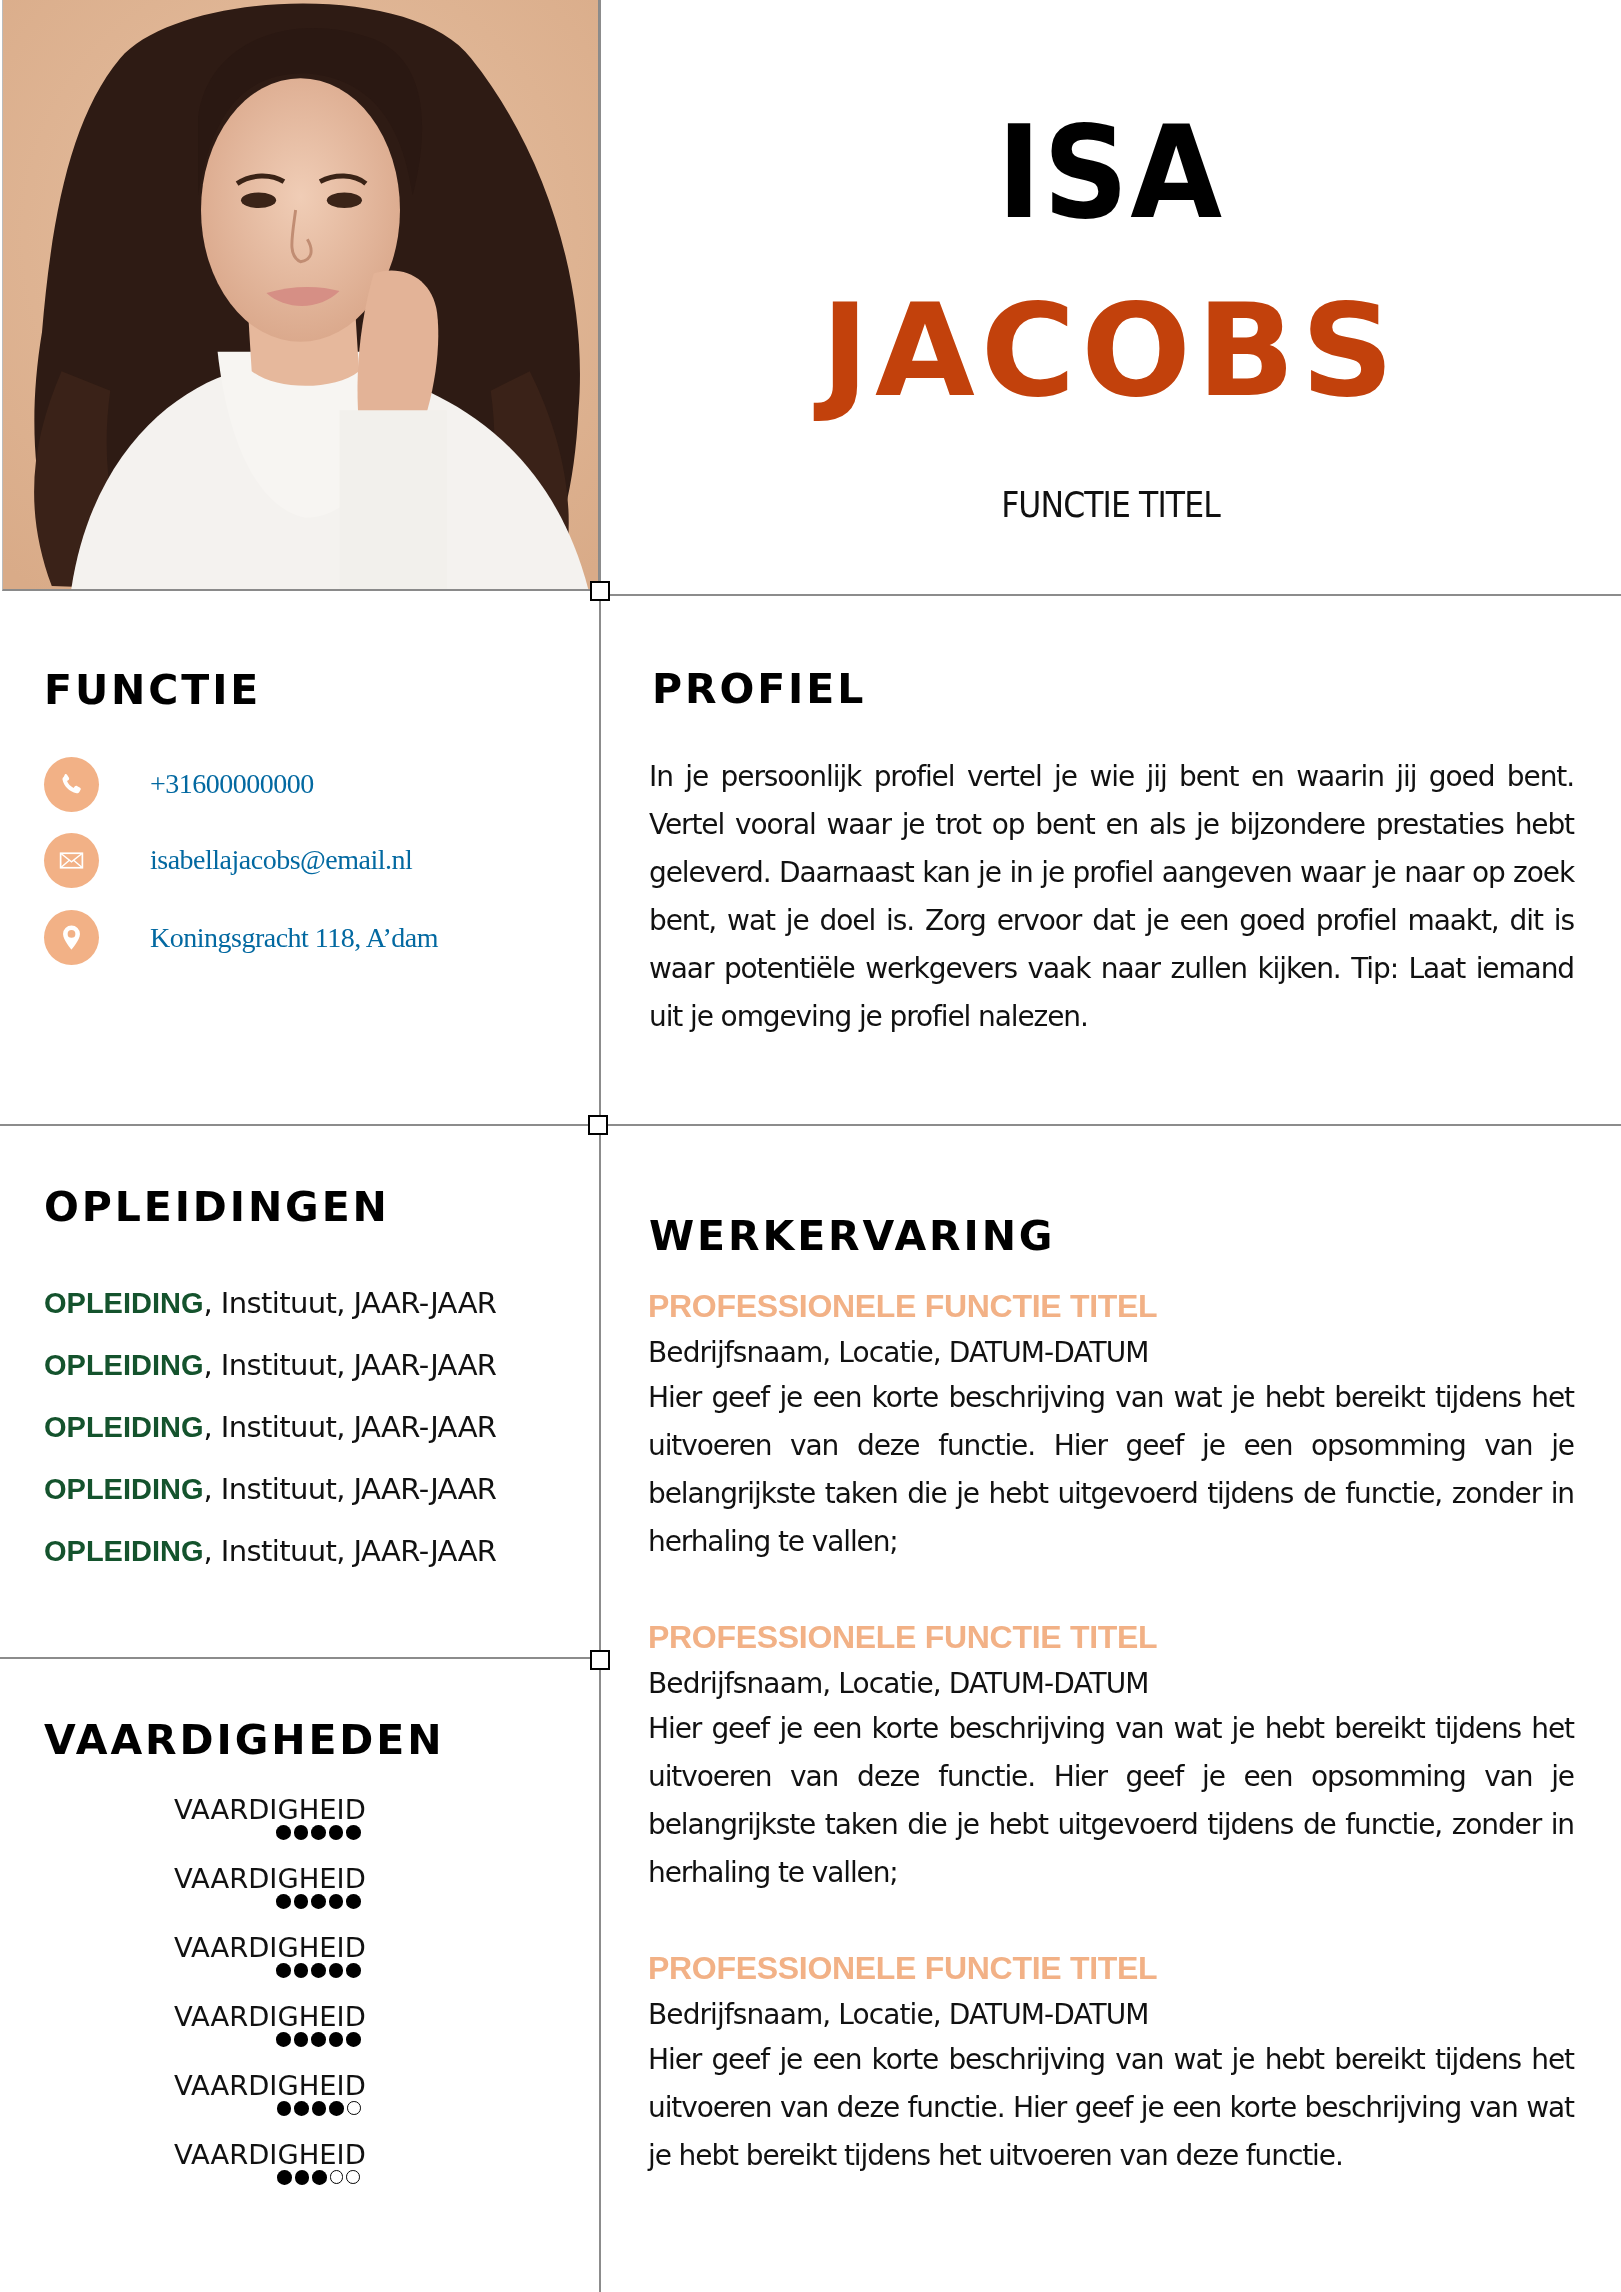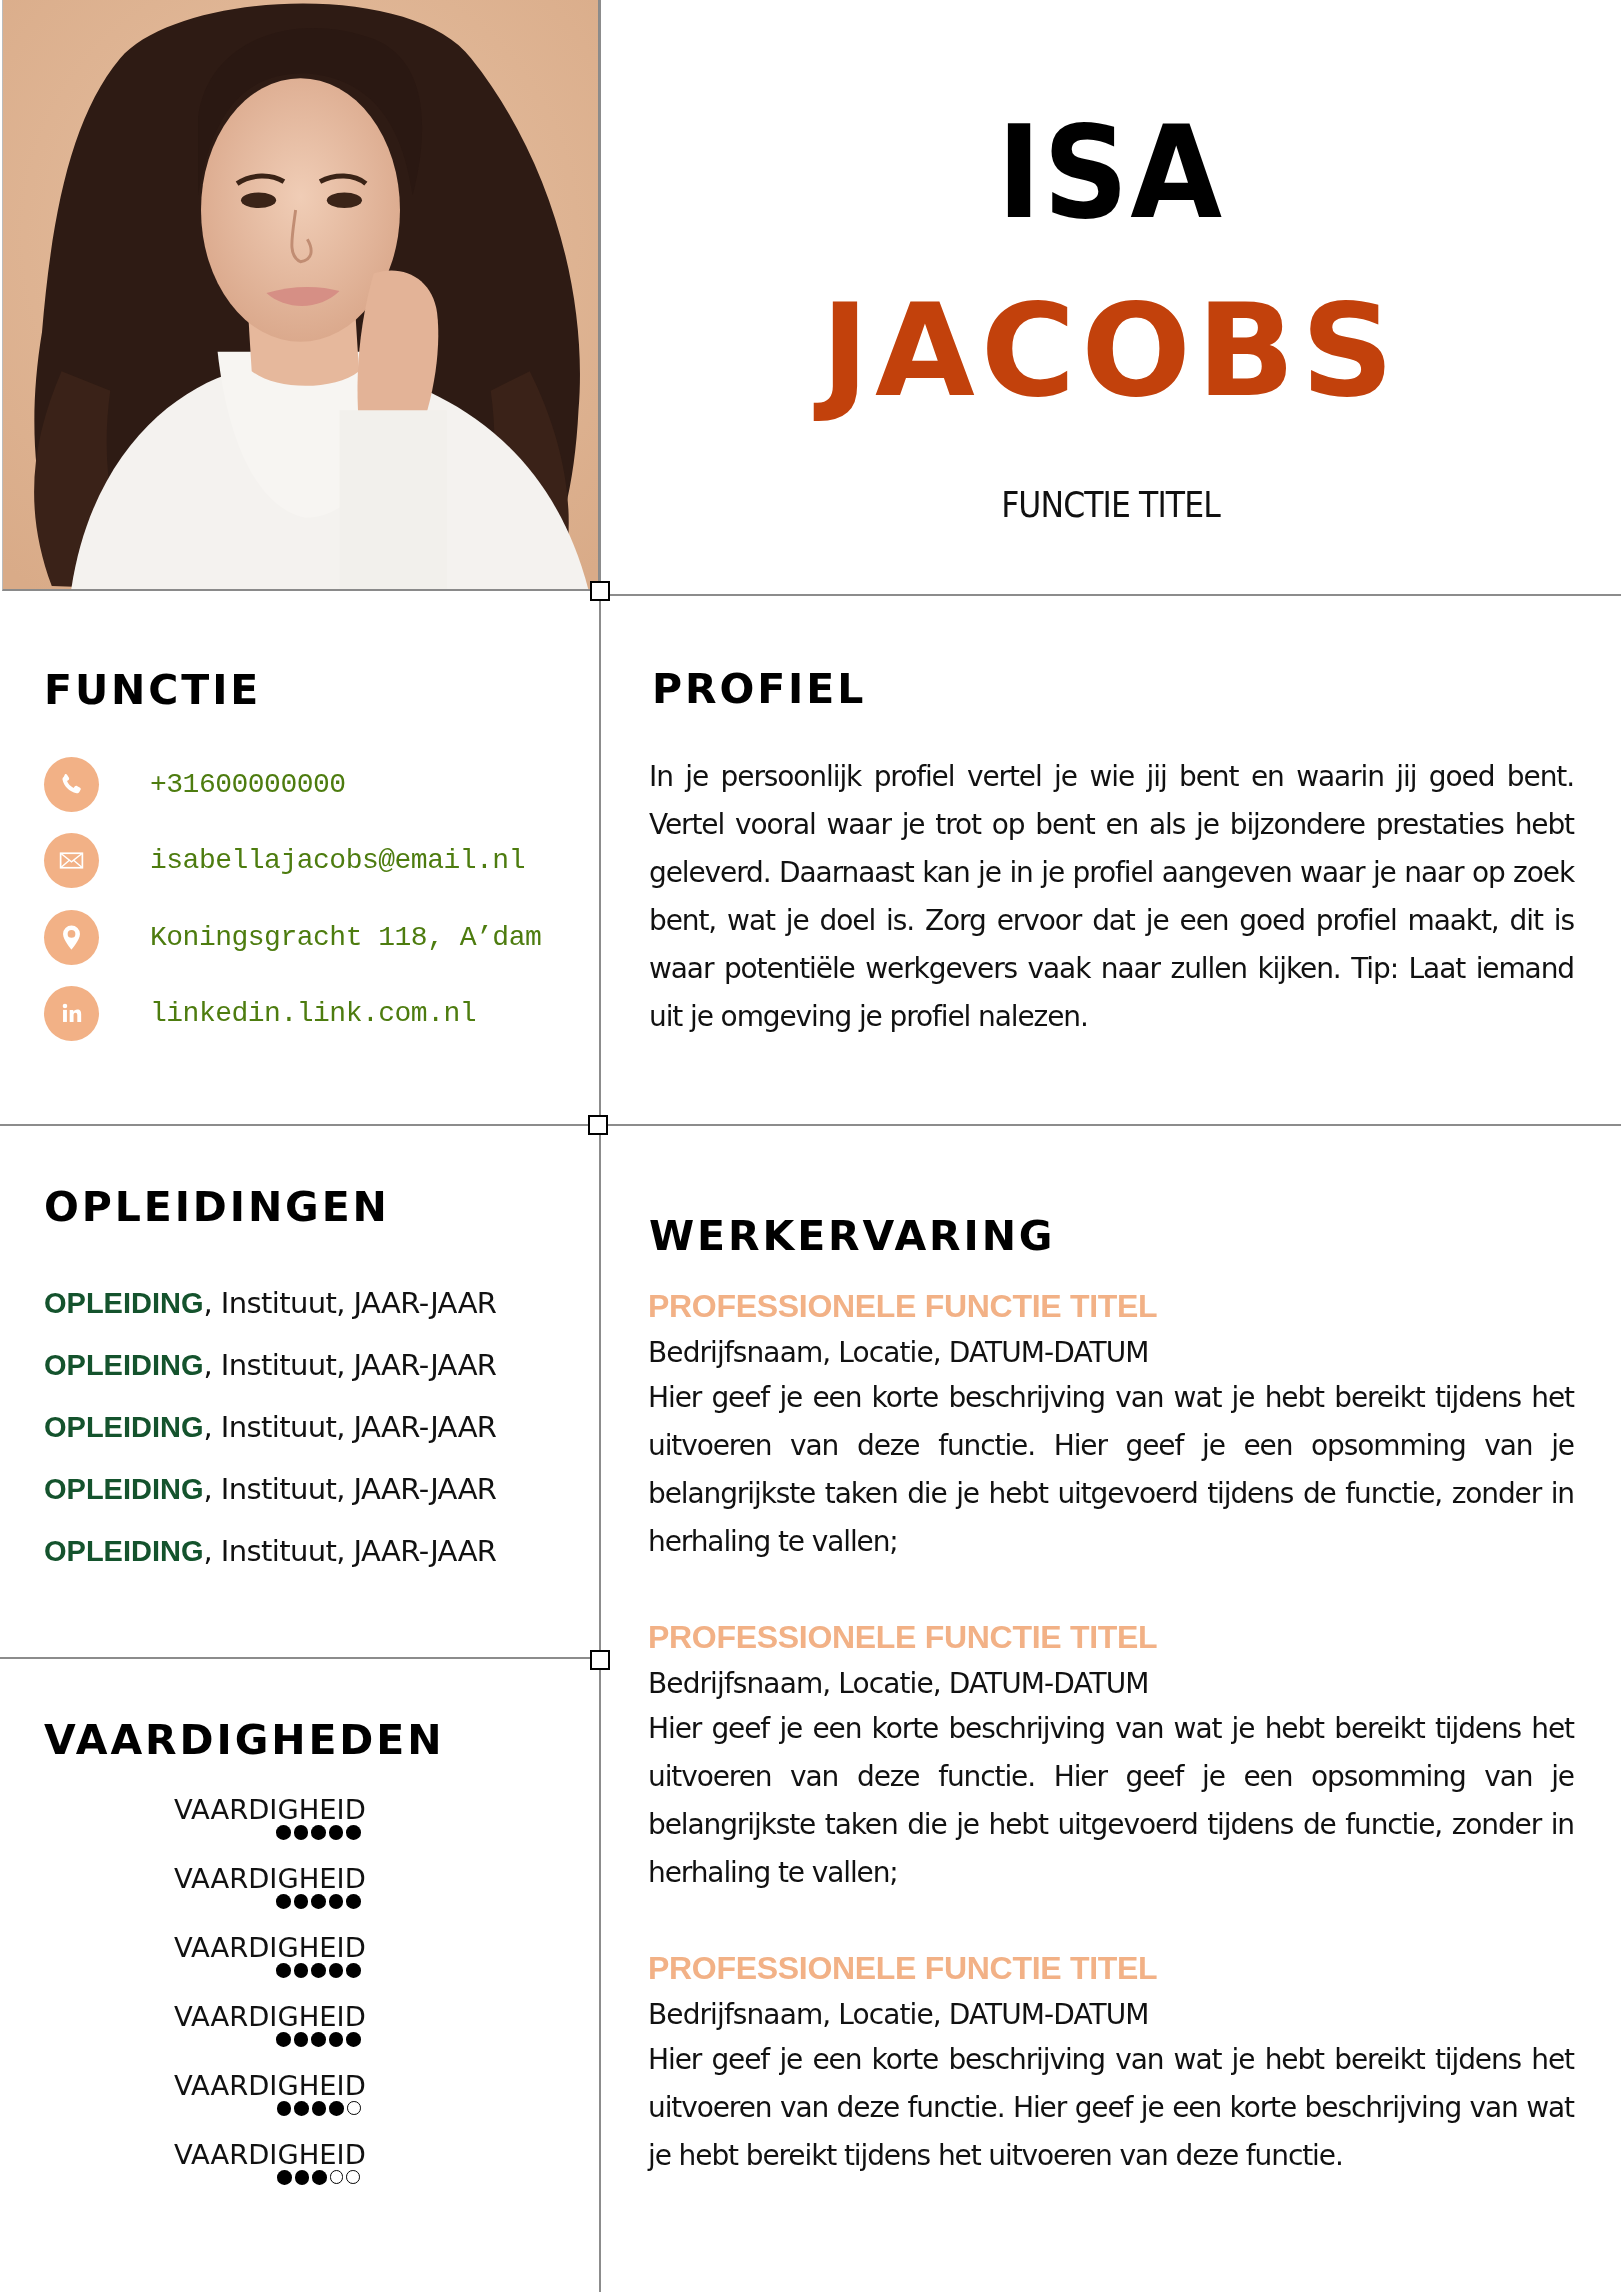--- a/index.html
+++ b/index.html
@@ -52,22 +52,22 @@
     
     .contact-list { left: 44px; top: 747px; width: 549px; }
     .contact-item { display: flex; align-items: center; height: 74px; margin-bottom: 2px; }
     .contact-item:nth-child(3) { margin-top: 3.9px; }
     .contact-icon {
       width: 55px; height: 55px; border-radius: 50%;
       display: flex; align-items: center; justify-content: center; flex: none;
     }
     .contact-icon svg { width: 29px; height: 29px; }
     .contact-text {
-      margin-left: 51px; font-family: Liberation Mono, monospace;
-      font-size: 28px; color: #4d7c0f; letter-spacing: -0.5px;
+      margin-left: 51px; font-family: Liberation Serif, serif;
+      font-size: 28px; color: #0369a1; letter-spacing: -0.5px;
     }
 
     
     .profile-text {
       left: 649px; top: 753px; width: 925px;
       font-family: "DejaVu Sans", sans-serif; font-size: 28px; line-height: 48px;
       text-align: justify; color: #111; letter-spacing: -1.1px;
     }
 
     
@@ -178,30 +178,20 @@
     <span class="contact-text">isabellajacobs@email.nl</span>
   </div>
   <div class="contact-item">
     <span class="contact-icon" style="background:#F2B186;">
       <svg viewBox="0 0 24 24">
           <path fill="#fff" d="M12 2a7 7 0 0 0-7 7c0 5 7 13 7 13s7-8 7-13a7 7 0 0 0-7-7zm0 10.2A3.2 3.2 0 1 1 12 5.8a3.2 3.2 0 0 1 0 6.4z"></path>
         </svg>
     </span>
     <span class="contact-text">Koningsgracht 118, A’dam</span>
   </div>
-  <div class="contact-item">
-    <span class="contact-icon" style="background:#F2B186;">
-      <svg viewBox="0 0 24 24">
-          <rect x="5" y="9" width="3.2" height="10" fill="#fff"></rect>
-          <circle cx="6.6" cy="5.8" r="1.9" fill="#fff"></circle>
-          <path fill="#fff" d="M10.5 9h3v1.5c.6-1 1.8-1.8 3.3-1.8 2.5 0 3.2 1.6 3.2 4V19h-3.2v-5.5c0-1.3-.3-2.2-1.5-2.2s-1.6.9-1.6 2.2V19h-3.2z"></path>
-        </svg>
-    </span>
-    <span class="contact-text">linkedin.link.com.nl</span>
-  </div>
 </div>
 
 <div class="abs section-heading" style="left:652px; top:666px;">PROFIEL</div>
 <div class="abs profile-text">In je persoonlijk profiel vertel je wie jij bent en waarin jij goed bent. Vertel vooral waar je trot op bent en als je bijzondere prestaties hebt geleverd. Daarnaast kan je in je profiel aangeven waar je naar op zoek bent, wat je doel is. Zorg ervoor dat je een goed profiel maakt, dit is waar potentiële werkgevers vaak naar zullen kijken.  Tip: Laat iemand uit je omgeving je profiel nalezen.</div>
 
 <div class="abs section-heading" style="left:44px; top:1184px;">OPLEIDINGEN</div>
 <div class="abs edu-list">
   <div class="edu-item"><span class="edu-strong">OPLEIDING</span><span class="edu-rest">, Instituut, JAAR-JAAR</span></div>
   <div class="edu-item"><span class="edu-strong">OPLEIDING</span><span class="edu-rest">, Instituut, JAAR-JAAR</span></div>
   <div class="edu-item"><span class="edu-strong">OPLEIDING</span><span class="edu-rest">, Instituut, JAAR-JAAR</span></div>

